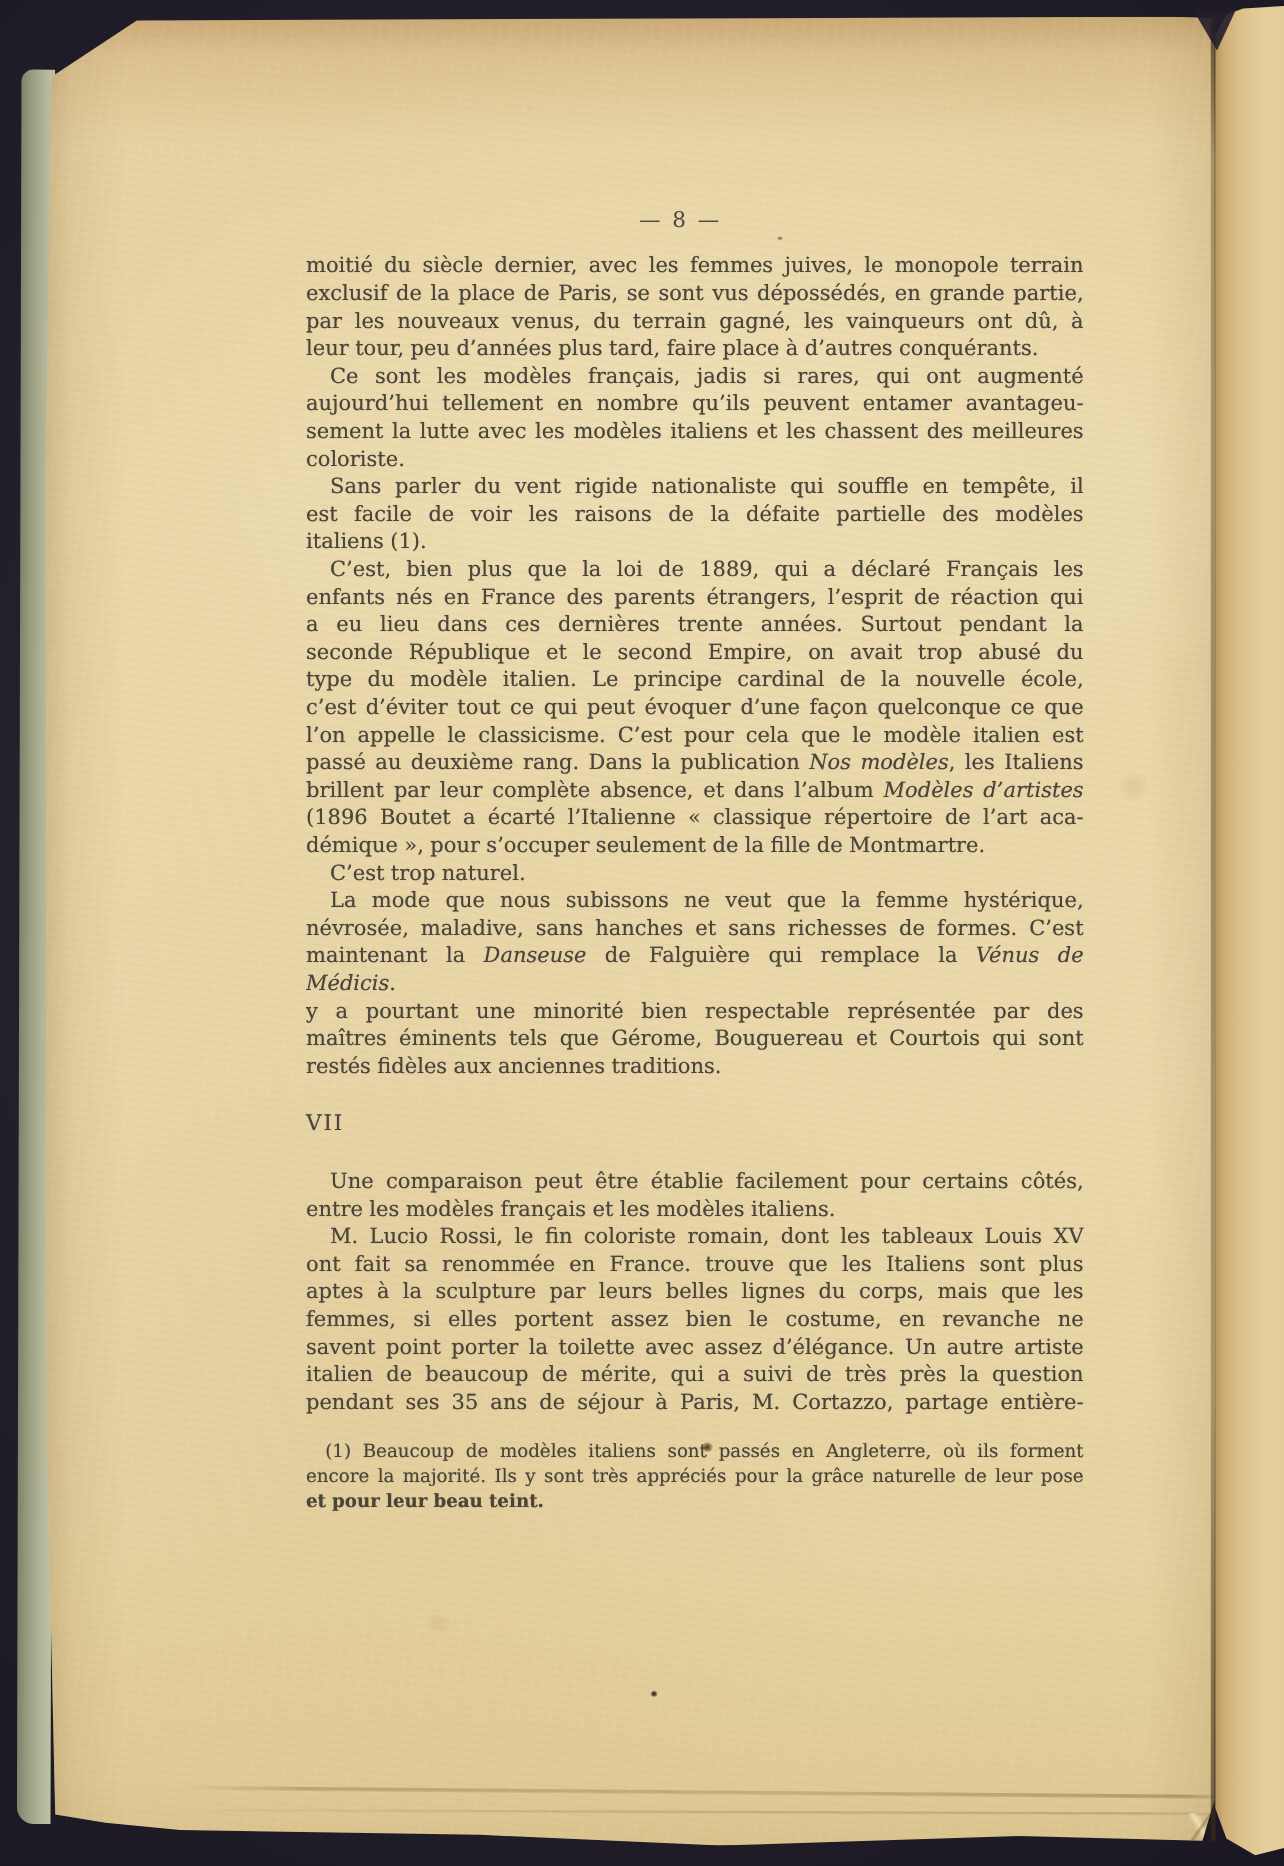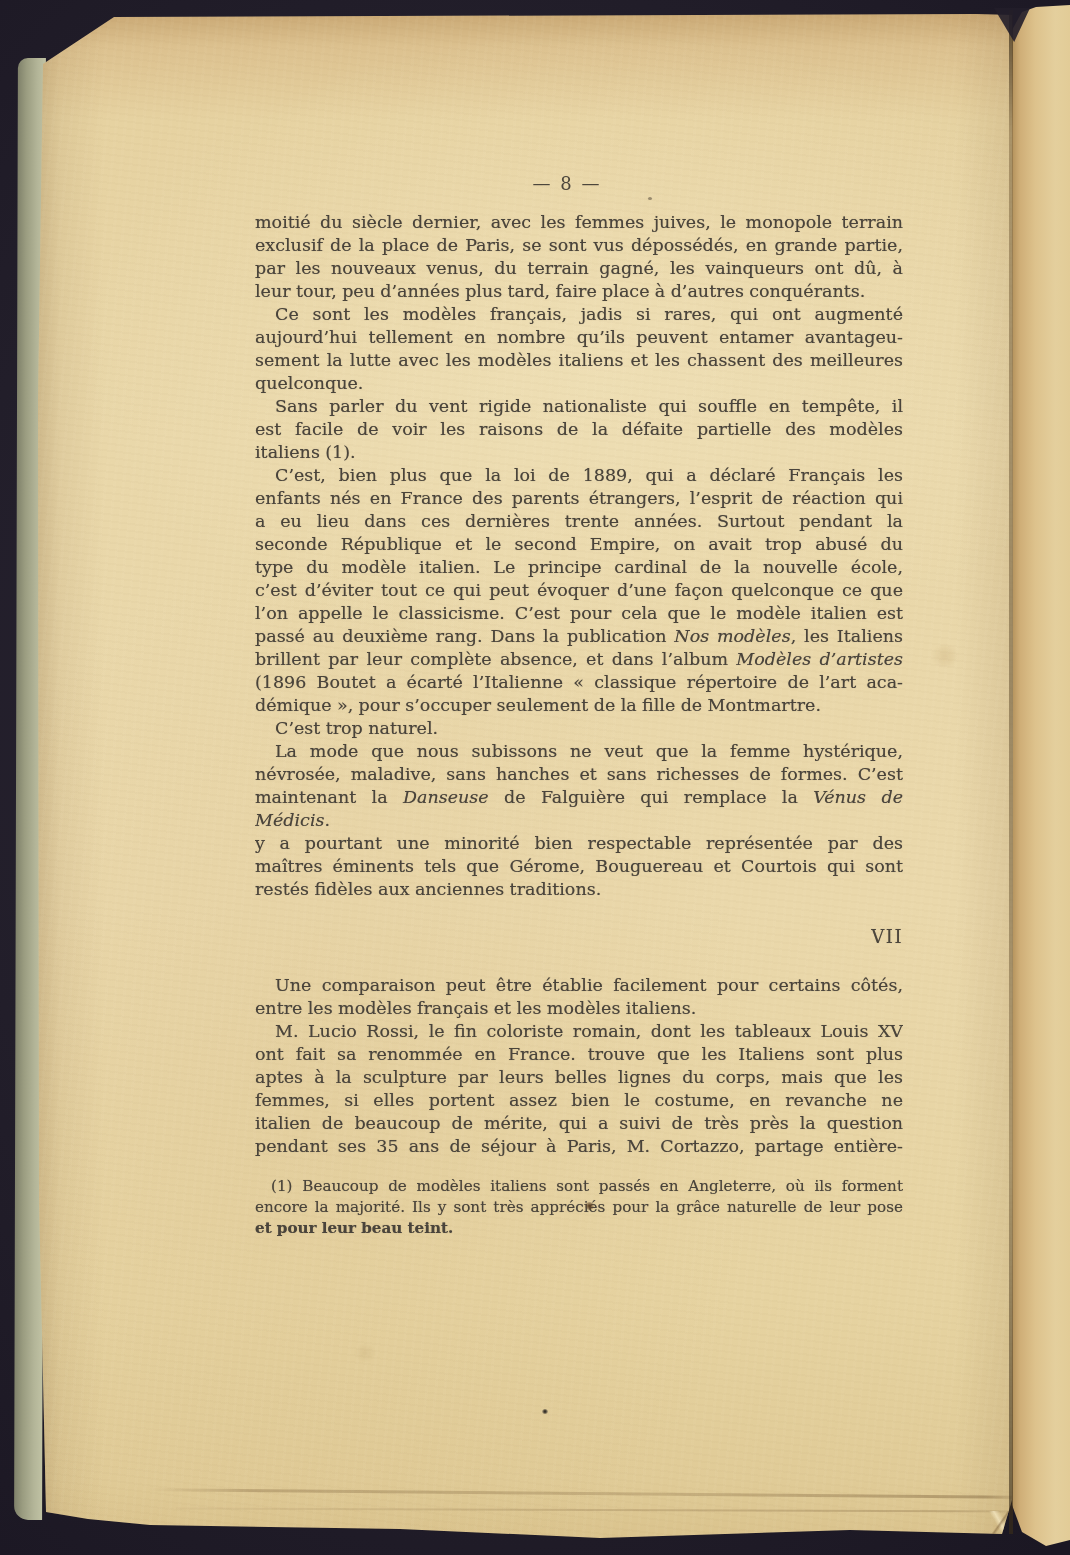--- a/index.html
+++ b/index.html
@@ -96,21 +96,21 @@
   }
   .line{
     height:23px;overflow:hidden;
     text-align:justify;text-align-last:justify;
     word-spacing:-0.2px;
   }
   .line.last{text-align-last:left;}
   .line.indent{text-indent:20px;}
   .heading{
     height:23px;margin-top:24px;margin-bottom:26px;
-    text-align:right;font-size:18px;letter-spacing:1.5px;color:#4c463c;
+    text-align:left;font-size:18px;letter-spacing:1.5px;color:#4c463c;
   }
   .footnote{
     margin-top:10px;font-size:15.2px;line-height:21px;
   }
   .fn-line{
     height:21px;overflow:hidden;
     text-align:justify;text-align-last:justify;word-spacing:-0.2px;
   }
   .fn-line.last{text-align-last:left;font-weight:bold;}
   .fn-line.indent{text-indent:16px;margin-top:18px;}
@@ -126,21 +126,21 @@
   <div class="page">
     <div class="folio">— 8 —</div>
     <div class="text-block" id="text-block">
         <div class="line">moitié du siècle dernier, avec les femmes juives, le monopole terrain</div>
         <div class="line">exclusif de la place de Paris, se sont vus dépossédés, en grande partie,</div>
         <div class="line">par les nouveaux venus, du terrain gagné, les vainqueurs ont dû, à</div>
         <div class="line last">leur tour, peu d’années plus tard, faire place à d’autres conquérants.</div>
         <div class="line indent">Ce sont les modèles français, jadis si rares, qui ont augmenté</div>
         <div class="line">aujourd’hui tellement en nombre qu’ils peuvent entamer avantageu-</div>
         <div class="line">sement la lutte avec les modèles italiens et les chassent des meilleures</div>
-        <div class="line last">quelconque.</div>
+        <div class="line last">coloriste.</div>
         <div class="line indent">Sans parler du vent rigide nationaliste qui souffle en tempête, il</div>
         <div class="line">est facile de voir les raisons de la défaite partielle des modèles</div>
         <div class="line last">italiens (1).</div>
         <div class="line indent">C’est, bien plus que la loi de 1889, qui a déclaré Français les</div>
         <div class="line">enfants nés en France des parents étrangers, l’esprit de réaction qui</div>
         <div class="line">a eu lieu dans ces dernières trente années. Surtout pendant la</div>
         <div class="line">seconde République et le second Empire, on avait trop abusé du</div>
         <div class="line">type du modèle italien. Le principe cardinal de la nouvelle école,</div>
         <div class="line">c’est d’éviter tout ce qui peut évoquer d’une façon quelconque ce que</div>
         <div class="line">l’on appelle le classicisme. C’est pour cela que le modèle italien est</div>
@@ -156,20 +156,21 @@
         <div class="line">y a pourtant une minorité bien respectable représentée par des</div>
         <div class="line">maîtres éminents tels que Gérome, Bouguereau et Courtois qui sont</div>
         <div class="line last">restés fidèles aux anciennes traditions.</div>
         <div class="heading">VII</div>
         <div class="line indent">Une comparaison peut être établie facilement pour certains côtés,</div>
         <div class="line last">entre les modèles français et les modèles italiens.</div>
         <div class="line indent">M. Lucio Rossi, le fin coloriste romain, dont les tableaux Louis XV</div>
         <div class="line">ont fait sa renommée en France. trouve que les Italiens sont plus</div>
         <div class="line">aptes à la sculpture par leurs belles lignes du corps, mais que les</div>
         <div class="line">femmes, si elles portent assez bien le costume, en revanche ne</div>
+        <div class="line">savent point porter la toilette avec assez d’élégance. Un autre artiste</div>
         <div class="line">italien de beaucoup de mérite, qui a suivi de très près la question</div>
         <div class="line">pendant ses 35 ans de séjour à Paris, M. Cortazzo, partage entière-</div>
         <div class="footnote">
           <div class="fn-line indent">(1) Beaucoup de modèles italiens sont passés en Angleterre, où ils forment</div>
           <div class="fn-line">encore la majorité. Ils y sont très appréciés pour la grâce naturelle de leur pose</div>
           <div class="fn-line last">et pour leur beau teint.</div>
         </div>
       </div>
     <div class="stain s1"></div>
     <div class="stain s2"></div>

